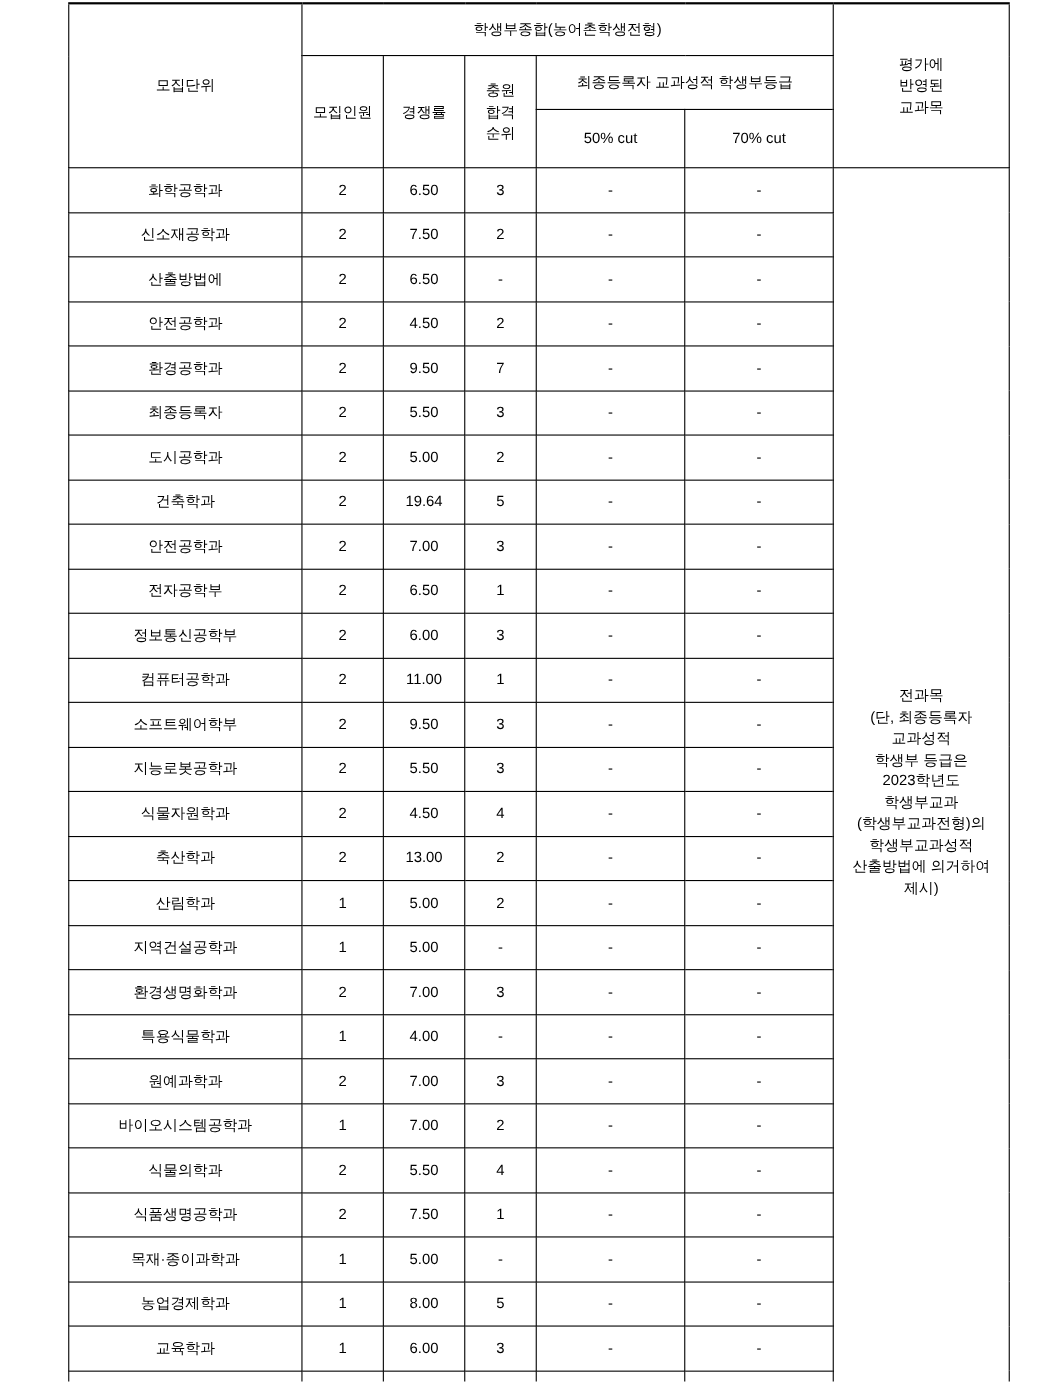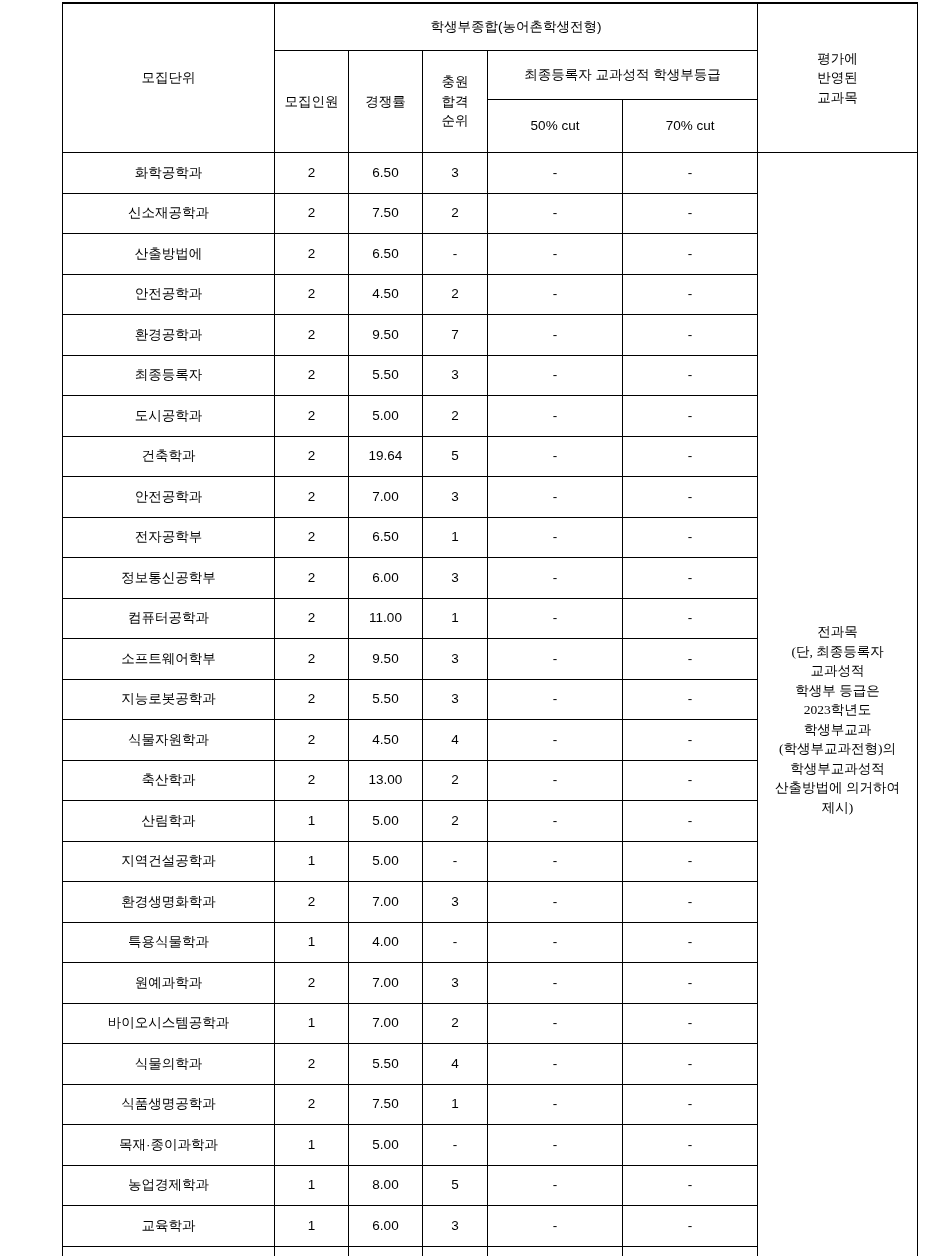--- a/index.html
+++ b/index.html
@@ -78,21 +78,21 @@
     vertical-align: top;
     padding: 8px 6px 0 6px;
     font-size: 13.2px;
     line-height: 1.92;
     border-bottom: 2.5px solid #000000;
   }
 
   tbody tr:last-child > td { border-bottom: 2.5px solid #000000; }
   tbody tr:last-child > td.subject-note { border-bottom: 2.5px solid #000000; }
 
-  .note-line { display: block; white-space: nowrap; font-family: Liberation Serif, serif; }
+  .note-line { display: block; white-space: nowrap; }
 </style>
 </head>
 <body>
 
 <div id="page">
 
   <table class="adm">
     <colgroup>
       <col class="c-unit">
         <col class="c-quota">

